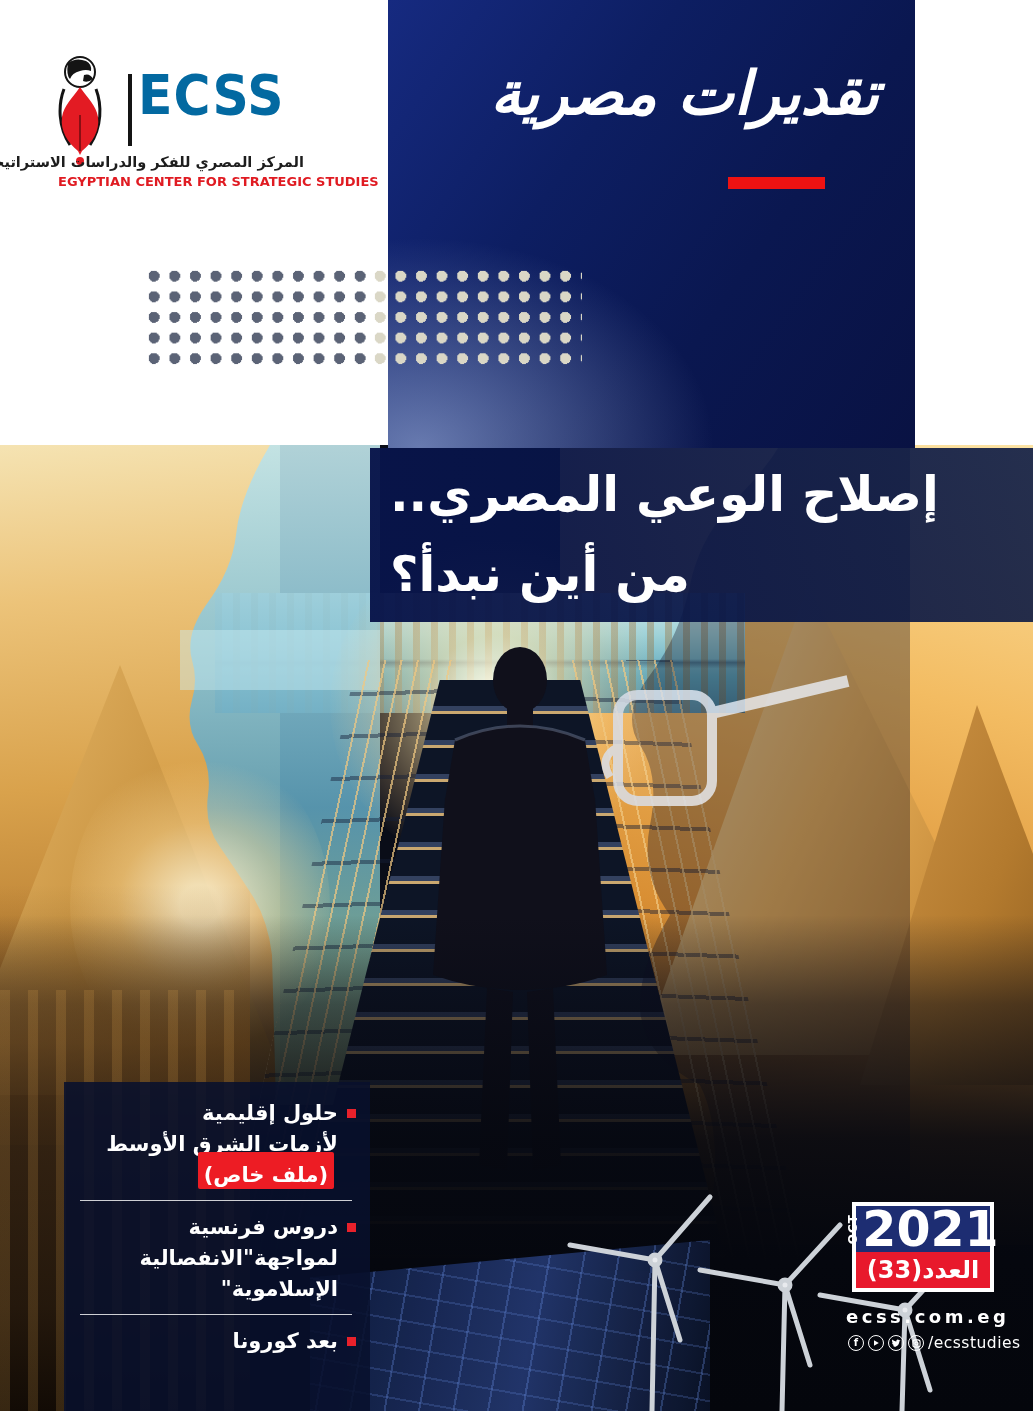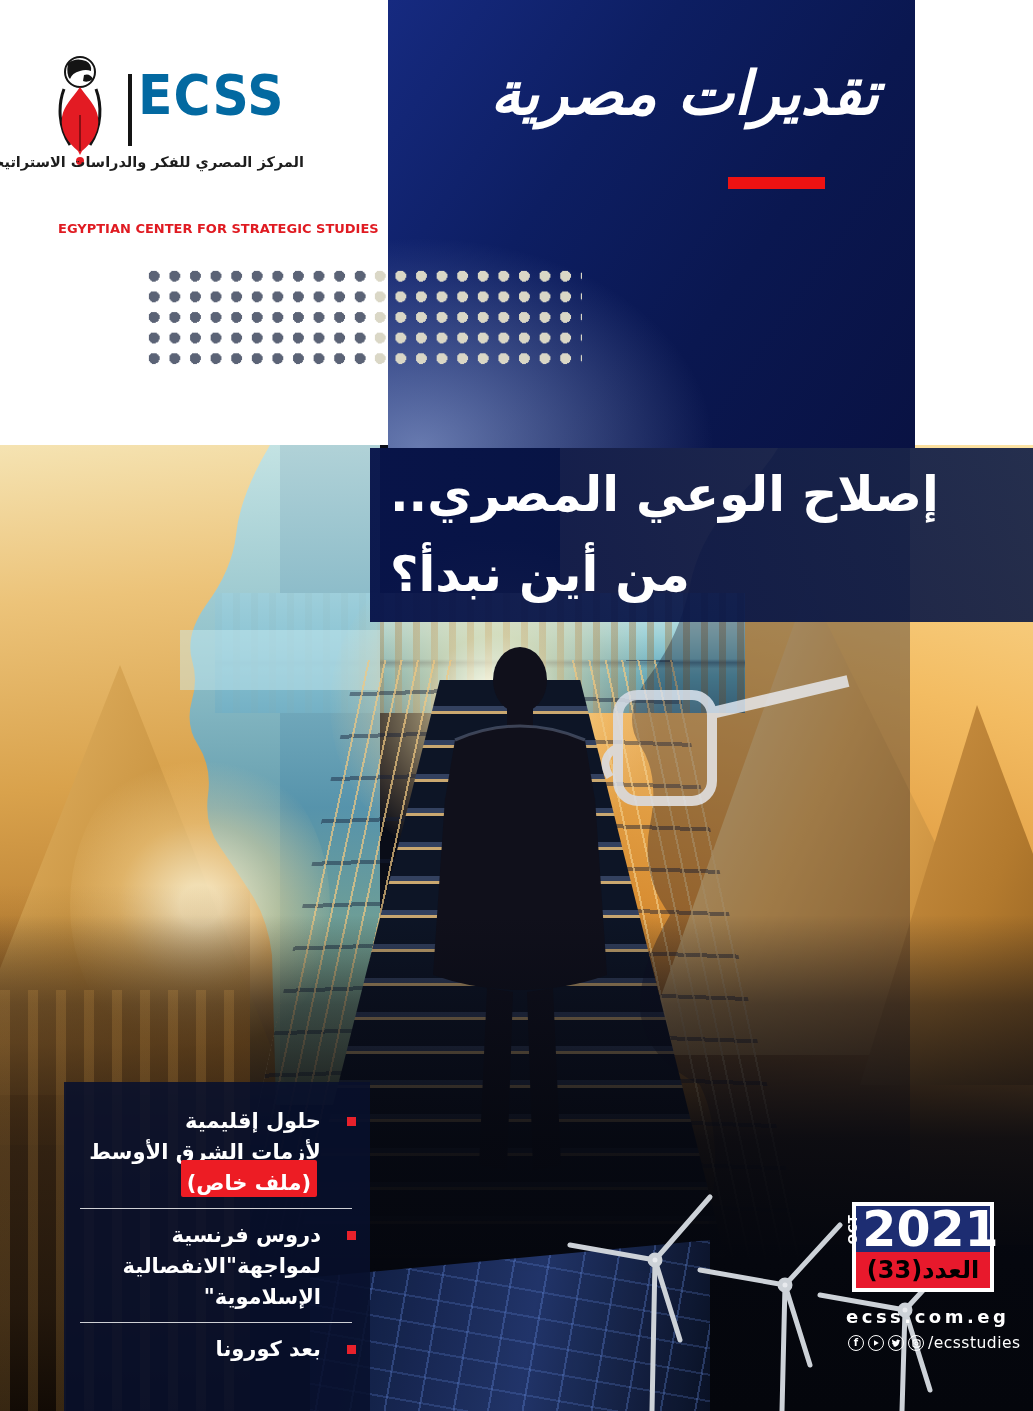--- a/index.html
+++ b/index.html
@@ -85,40 +85,40 @@
 
   
   .logo{left:58px;top:50px;width:246px;height:142px;z-index:3;}
   .logo .emblem{left:0;top:4px;width:64px;height:112px;}
   .logo .divider{left:70px;top:24px;width:4px;height:72px;background:#141414;}
   .logo .acronym{left:80px;top:12px;font-size:56px;font-weight:800;color:#0369a1;letter-spacing:1px;
     font-stretch:condensed;}
   .logo .name-ar{left:0;top:104px;width:246px;text-align:center;font-size:14.5px;font-weight:bold;
     color:#1d1d1d;direction:rtl;white-space:nowrap;}
   .logo .name-en{left:0;top:124px;width:246px;text-align:center;font-size:13px;font-weight:bold;
-    color:#e01b22;white-space:nowrap;margin-top:47px;}
+    color:#e01b22;white-space:nowrap;}
 
   
   .topics{left:64px;top:1082px;width:306px;height:329px;z-index:3;
     background:rgba(8,16,44,.88);padding:16px 14px 10px 12px;direction:rtl;overflow:hidden;}
-  .topic{position:static;display:flex;gap:26px;align-items:flex-start;margin-top:8px;}
+  .topic{position:static;display:flex;gap:9px;align-items:flex-start;}
   .topic .bullet{position:static;flex:none;width:9px;height:9px;background:#e8212b;margin-top:11px;}
   .topic .tx{position:static;color:#fff;font-weight:bold;font-size:21px;line-height:31px;}
   .topic .t1,.topic .t2{position:static;display:block;}
   .topic .hl{position:static;background:#ed1c24;color:#fff;padding:11px 6px 2px;border-radius:2px;margin-inline-start:4px;}
   .topic-sep{position:static;border-bottom:1px solid rgba(255,255,255,.8);margin:9px 4px 11px;}
 
   
   .issue-box{left:852px;top:1202px;width:142px;z-index:3;border:4px solid #fff;background:#fff;}
   .issue-top{position:static;height:46px;background:#1d2d72;display:flex;align-items:center;justify-content:center;gap:3px;}
   .issue-month{position:static;writing-mode:vertical-rl;transform:rotate(180deg);font-size:12px;font-weight:bold;
     color:#fff;letter-spacing:1px;line-height:1;}
   .issue-year{position:static;font-size:49px;font-weight:800;color:#fff;line-height:1;}
   .issue-bottom{position:static;height:36px;background:#e8192c;display:flex;align-items:center;justify-content:center;
-    direction:rtl;color:#000000;font-size:24px;font-weight:bold;}
+    direction:rtl;color:#ffffff;font-size:24px;font-weight:bold;}
   .website{left:846px;top:1306px;width:156px;z-index:3;color:#fff;font-size:18px;font-weight:bold;
     letter-spacing:3.5px;text-align:center;white-space:nowrap;}
   .social{left:848px;top:1334px;width:180px;z-index:3;display:flex;align-items:center;gap:4px;color:#fff;}
   .social .circ{position:static;flex:none;width:16px;height:16px;border:1.4px solid #fff;border-radius:50%;
     display:inline-flex;align-items:center;justify-content:center;}
   .social .handle{position:static;font-size:15.5px;font-weight:normal;letter-spacing:.5px;}
   .fb-glyph{position:static;font-size:10px;font-weight:bold;line-height:1;color:#fff;}
 </style>
 </head>
 <body>

